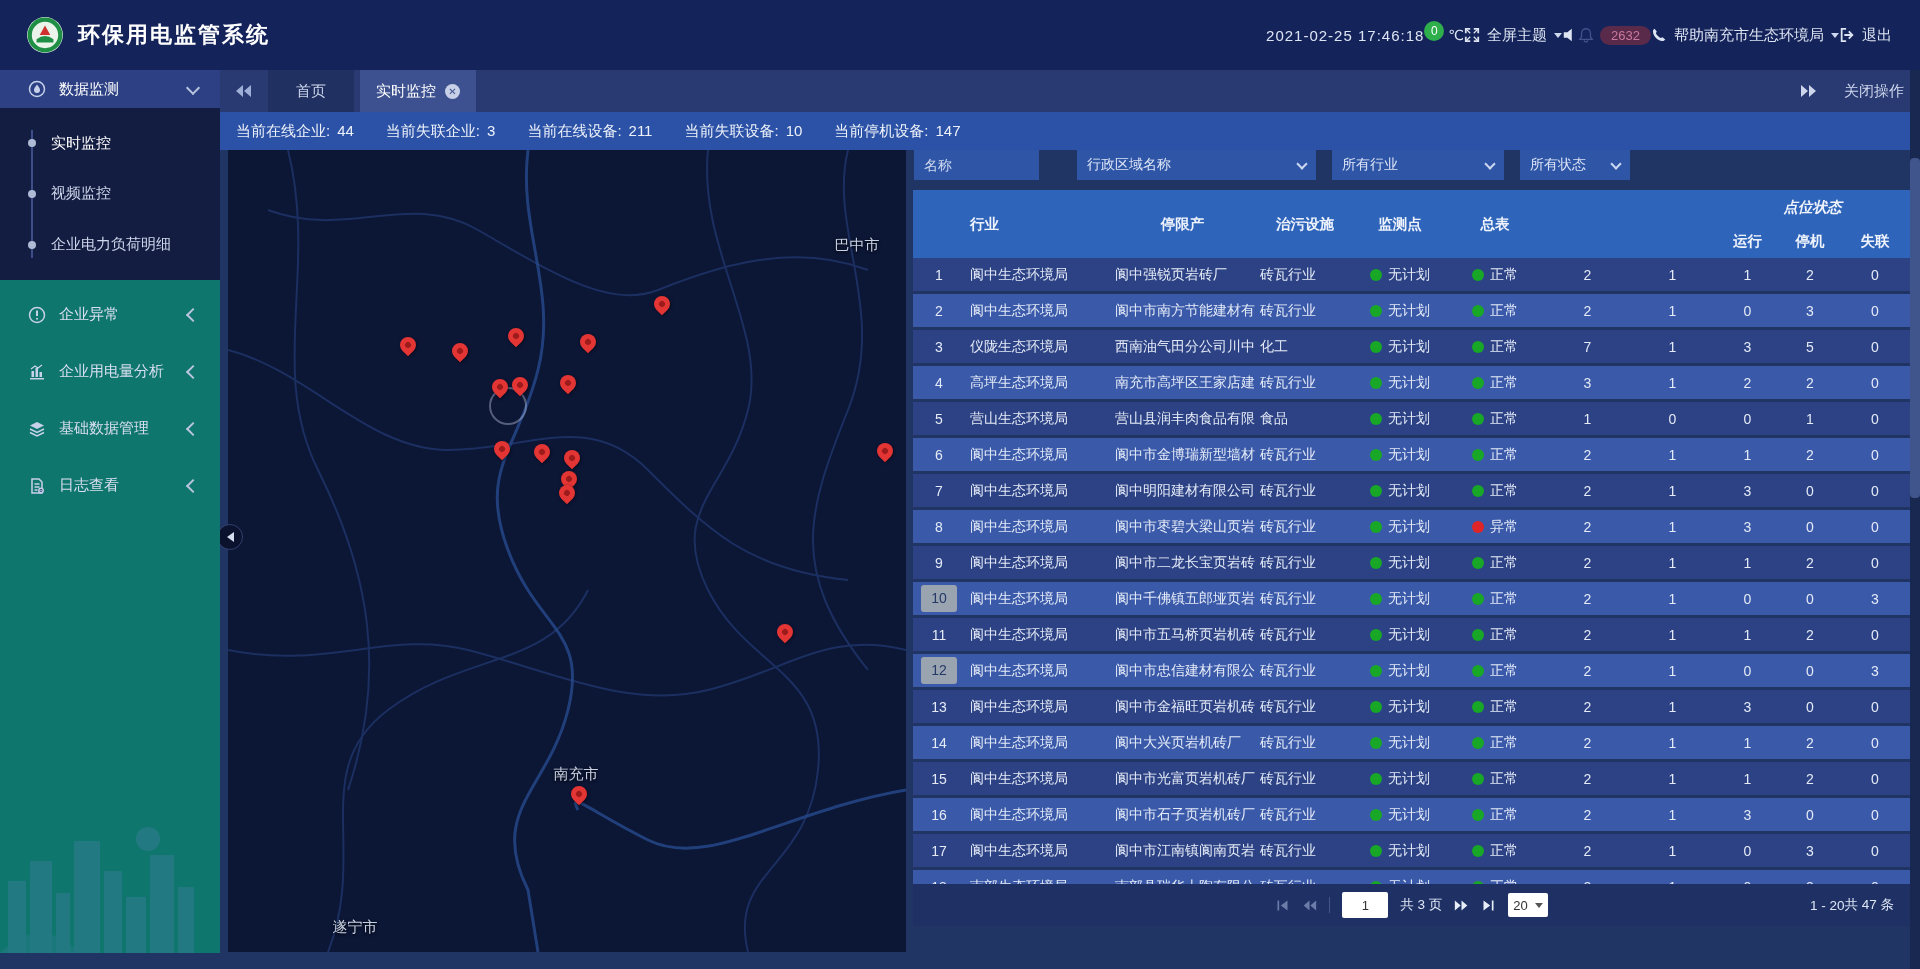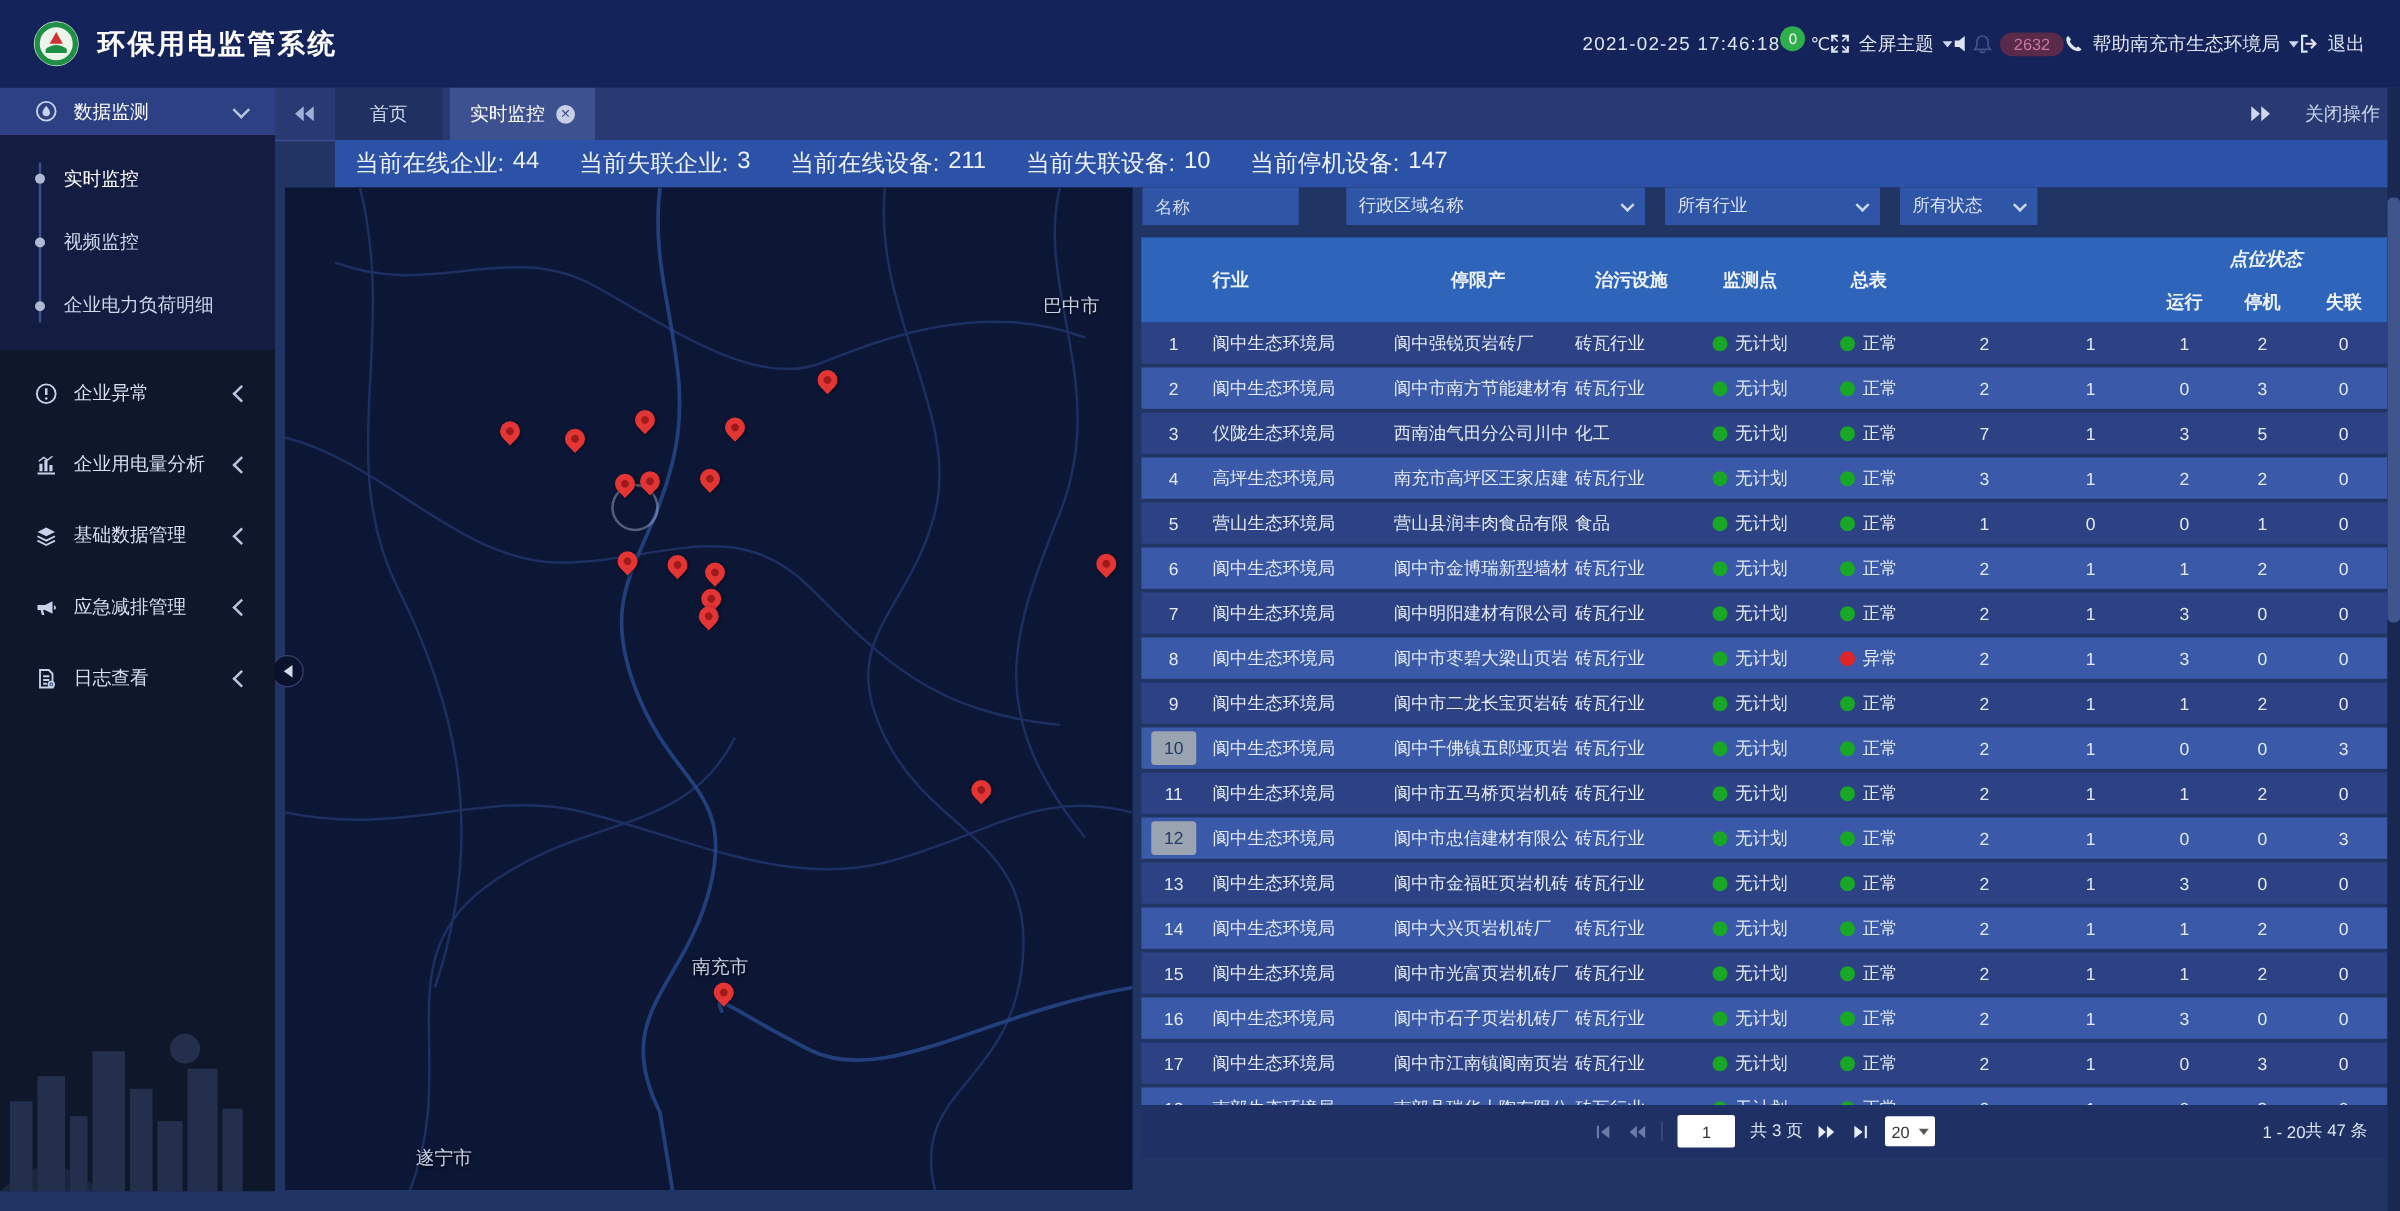--- a/index.html
+++ b/index.html
@@ -20,21 +20,21 @@
   .temp-badge{width:20px;height:20px;border-radius:50%;background:#2fae4c;color:#fff;font-size:12px;
               display:flex;align-items:center;justify-content:center;margin-top:-6px;}
   .temp-unit{font-size:14px;}
   .caret{width:0;height:0;border-left:4px solid transparent;border-right:4px solid transparent;
          border-top:5px solid #cdd7ee;display:inline-block;}
   .caret.dark{border-top-color:#555;}
   .msg{display:flex;align-items:center;gap:6px;}
   .msg .hic svg{color:#41538c;}
   .msg-badge{background:#5a2a4a;color:#c9799f;border-radius:10px;padding:2px 11px;font-size:13px;}
   
-  .sidebar{position:absolute;left:0;top:70px;width:220px;bottom:16px;background:#0f172a;z-index:8;}
+  .sidebar{position:absolute;left:0;top:70px;width:220px;bottom:16px;background:#0f766e;z-index:8;}
   .menu-row{height:57px;display:flex;align-items:center;color:#d9dff1;font-size:15px;cursor:pointer;position:relative;}
   .menu-row .ic{margin-left:28px;width:18px;height:18px;}
   .menu-row .ic svg{width:18px;height:18px;display:block;color:#c7d1ea;}
   .menu-label{margin-left:13px;}
   .menu-row .chev{position:absolute;right:22px;}
   .menu-row.expanded{height:38px;background:#2c4083;color:#ffffff;}
   .chev{width:8px;height:8px;border-left:2px solid #b9c4de;border-bottom:2px solid #b9c4de;display:inline-block;}
   .chev.down{transform:rotate(-45deg);margin-top:-3px;}
   .chev.left{transform:rotate(45deg);}
   .chev.small{width:6px;height:6px;border-color:#cdd8f0;}
@@ -57,21 +57,21 @@
   .tab.active{margin-left:6px;min-width:72px;background:#3d5190;color:#ffffff;}
   .close-ic{width:15px;height:15px;border-radius:50%;background:#c7d0e6;color:#3d5190;font-size:10px;
             line-height:15px;text-align:center;margin-left:9px;cursor:pointer;}
   .close-ic::after{content:"✕";}
   .tab-ops{margin-left:auto;display:flex;align-items:center;gap:26px;margin-right:16px;
            color:#cdd6ec;font-size:15px;}
   .tab-ops .hic{cursor:pointer;}
   .tab-ops .hic svg{width:18px;height:18px;color:#cdd6ec;}
   .ops-label{cursor:pointer;}
   .stats-bar{position:absolute;left:0;top:42px;right:0;height:38px;background:#2b52a6;
-             display:flex;align-items:center;gap:32px;padding-left:16px;color:#edf1fa;font-size:19px;margin-left:48px;}
+             display:flex;align-items:center;gap:32px;padding-left:16px;color:#edf1fa;font-size:15px;}
   .stat{display:flex;gap:7px;white-space:nowrap;}
   .content{position:absolute;left:0;right:0;top:80px;bottom:0;background:#213565;}
   
   .map-panel{position:absolute;left:8px;top:0;width:678px;height:802px;background:#0c1635;overflow:visible;}
   .map-roads{position:absolute;left:0;top:0;}
   .map-city{position:absolute;color:#c9d3e6;font-size:15px;transform:translate(-50%,-50%);
             text-shadow:0 1px 3px #000;white-space:nowrap;}
   .pin{position:absolute;width:16px;height:16px;background:#e43535;border-radius:50% 50% 50% 0;
        transform:rotate(-45deg);box-shadow:0 1px 3px rgba(0,0,0,.55);cursor:pointer;z-index:2;}
   .pin::after{content:"";position:absolute;left:5px;top:5px;width:6px;height:6px;border-radius:50%;background:#9e1b1b;}
@@ -261,30 +261,20 @@
           <svg viewBox="0 0 18 18" fill="none" stroke="currentColor" stroke-width="1.5">
             <path d="M9 2l7 3.5L9 9 2 5.5z" fill="currentColor" stroke="none"></path>
             <path d="M2 9l7 3.5L16 9M2 12.5L9 16l7-3.5"></path>
           </svg>
         </span>
         <span class="menu-label">基础数据管理</span>
         <span class="chev left"></span>
       </div>
       <div class="menu-row">
         <span class="ic">
-          <svg viewBox="0 0 18 18" fill="currentColor">
-            <path d="M2 7v4h2.5l1 4h2l-1-4H8l6 3V4L8 7H2z"></path>
-            <path d="M15.5 7.5a2.5 2.5 0 0 1 0 3" stroke="currentColor" fill="none" stroke-width="1.3"></path>
-          </svg>
-        </span>
-        <span class="menu-label">应急减排管理</span>
-        <span class="chev left"></span>
-      </div>
-      <div class="menu-row">
-        <span class="ic">
           <svg viewBox="0 0 18 18" fill="none" stroke="currentColor" stroke-width="1.5">
             <path d="M4 2h7l3 3v11H4z"></path>
             <path d="M6.5 7h5M6.5 10h5M6.5 13h3"></path>
             <circle cx="13" cy="13.5" r="2.2" fill="#243770"></circle>
             <circle cx="13" cy="13.5" r="0.8" fill="currentColor" stroke="none"></circle>
           </svg>
         </span>
         <span class="menu-label">日志查看</span>
         <span class="chev left"></span>
       </div>

